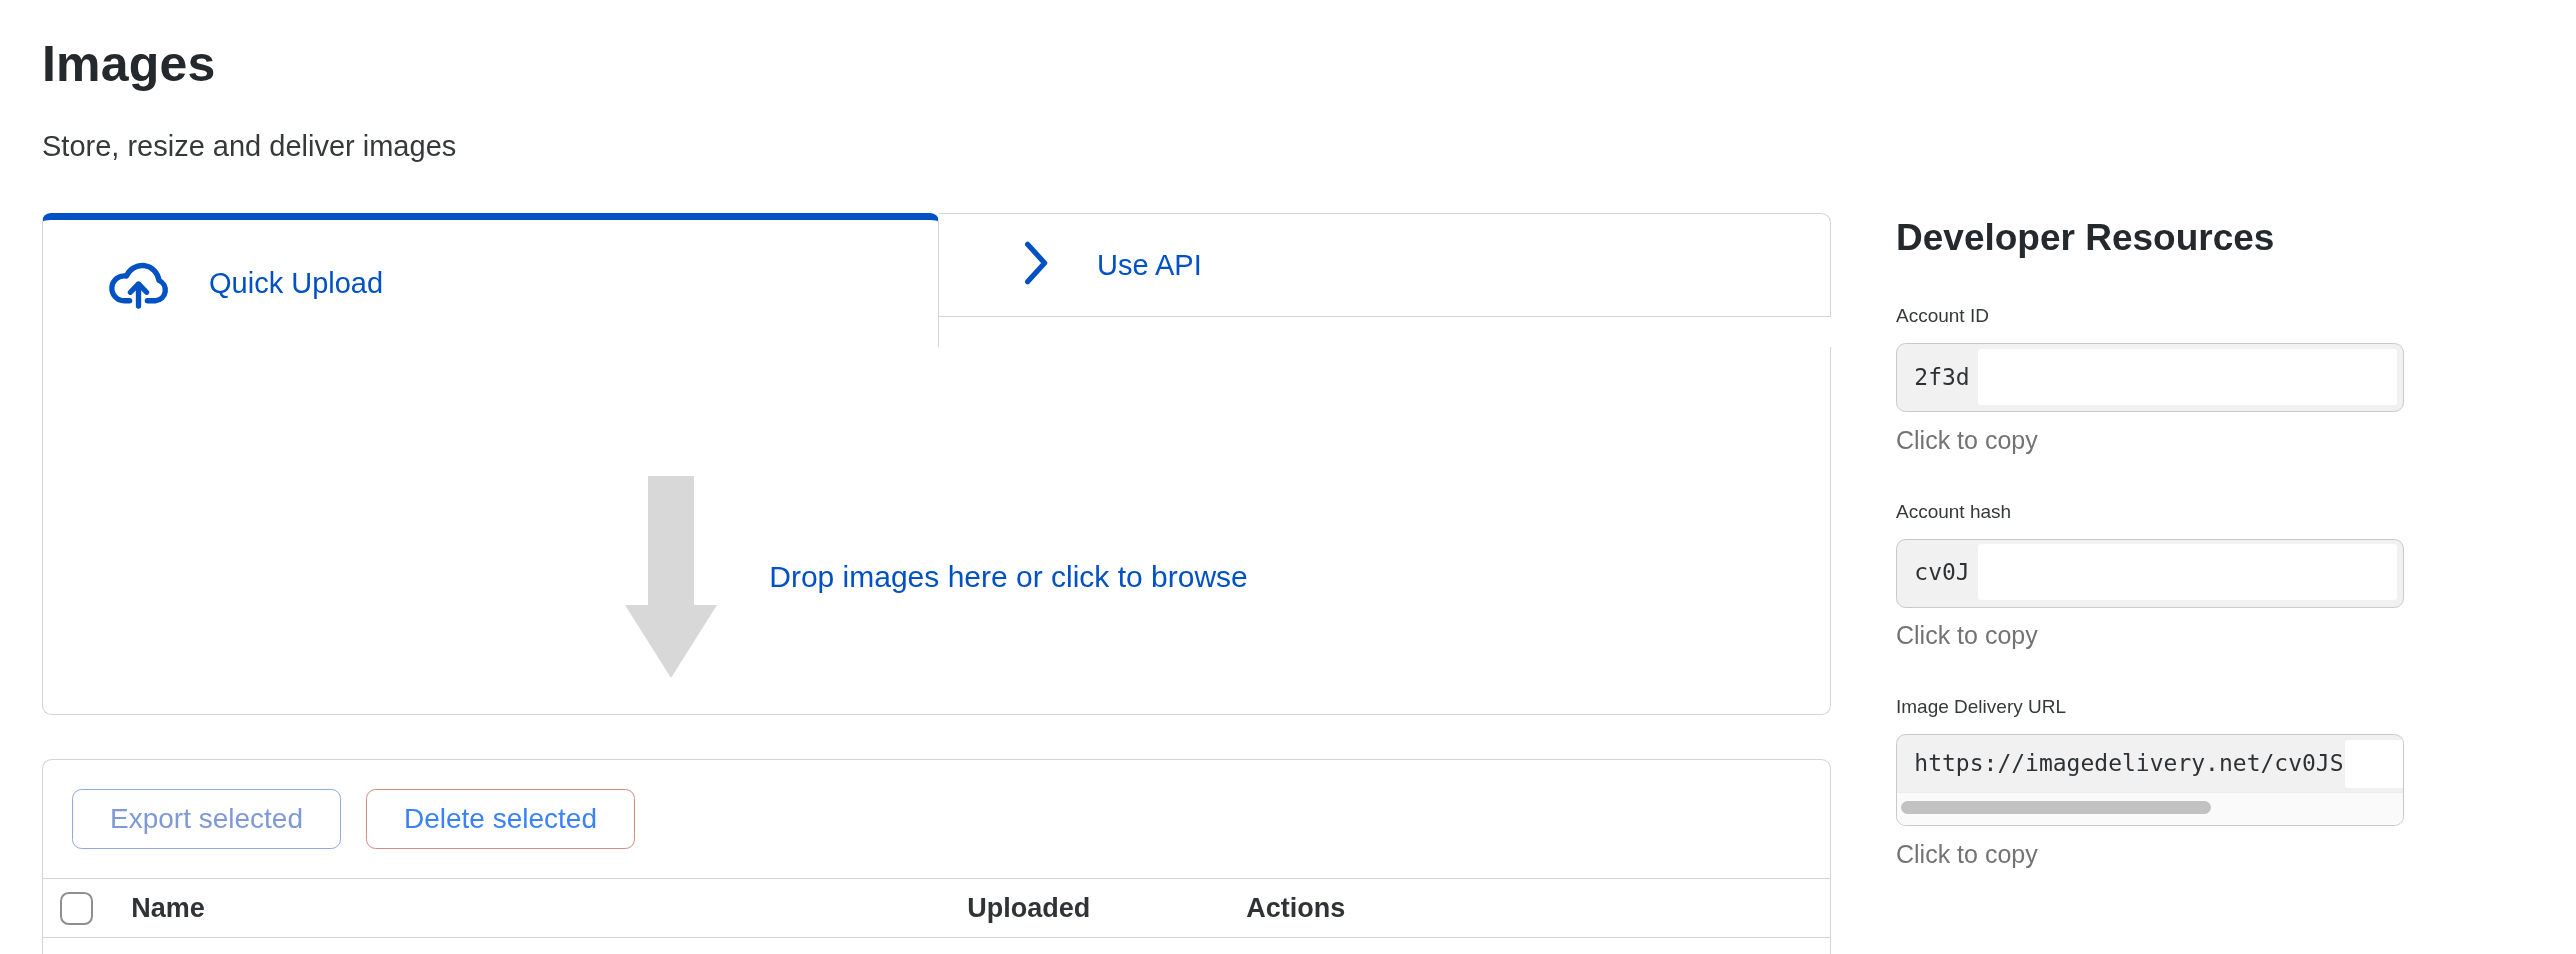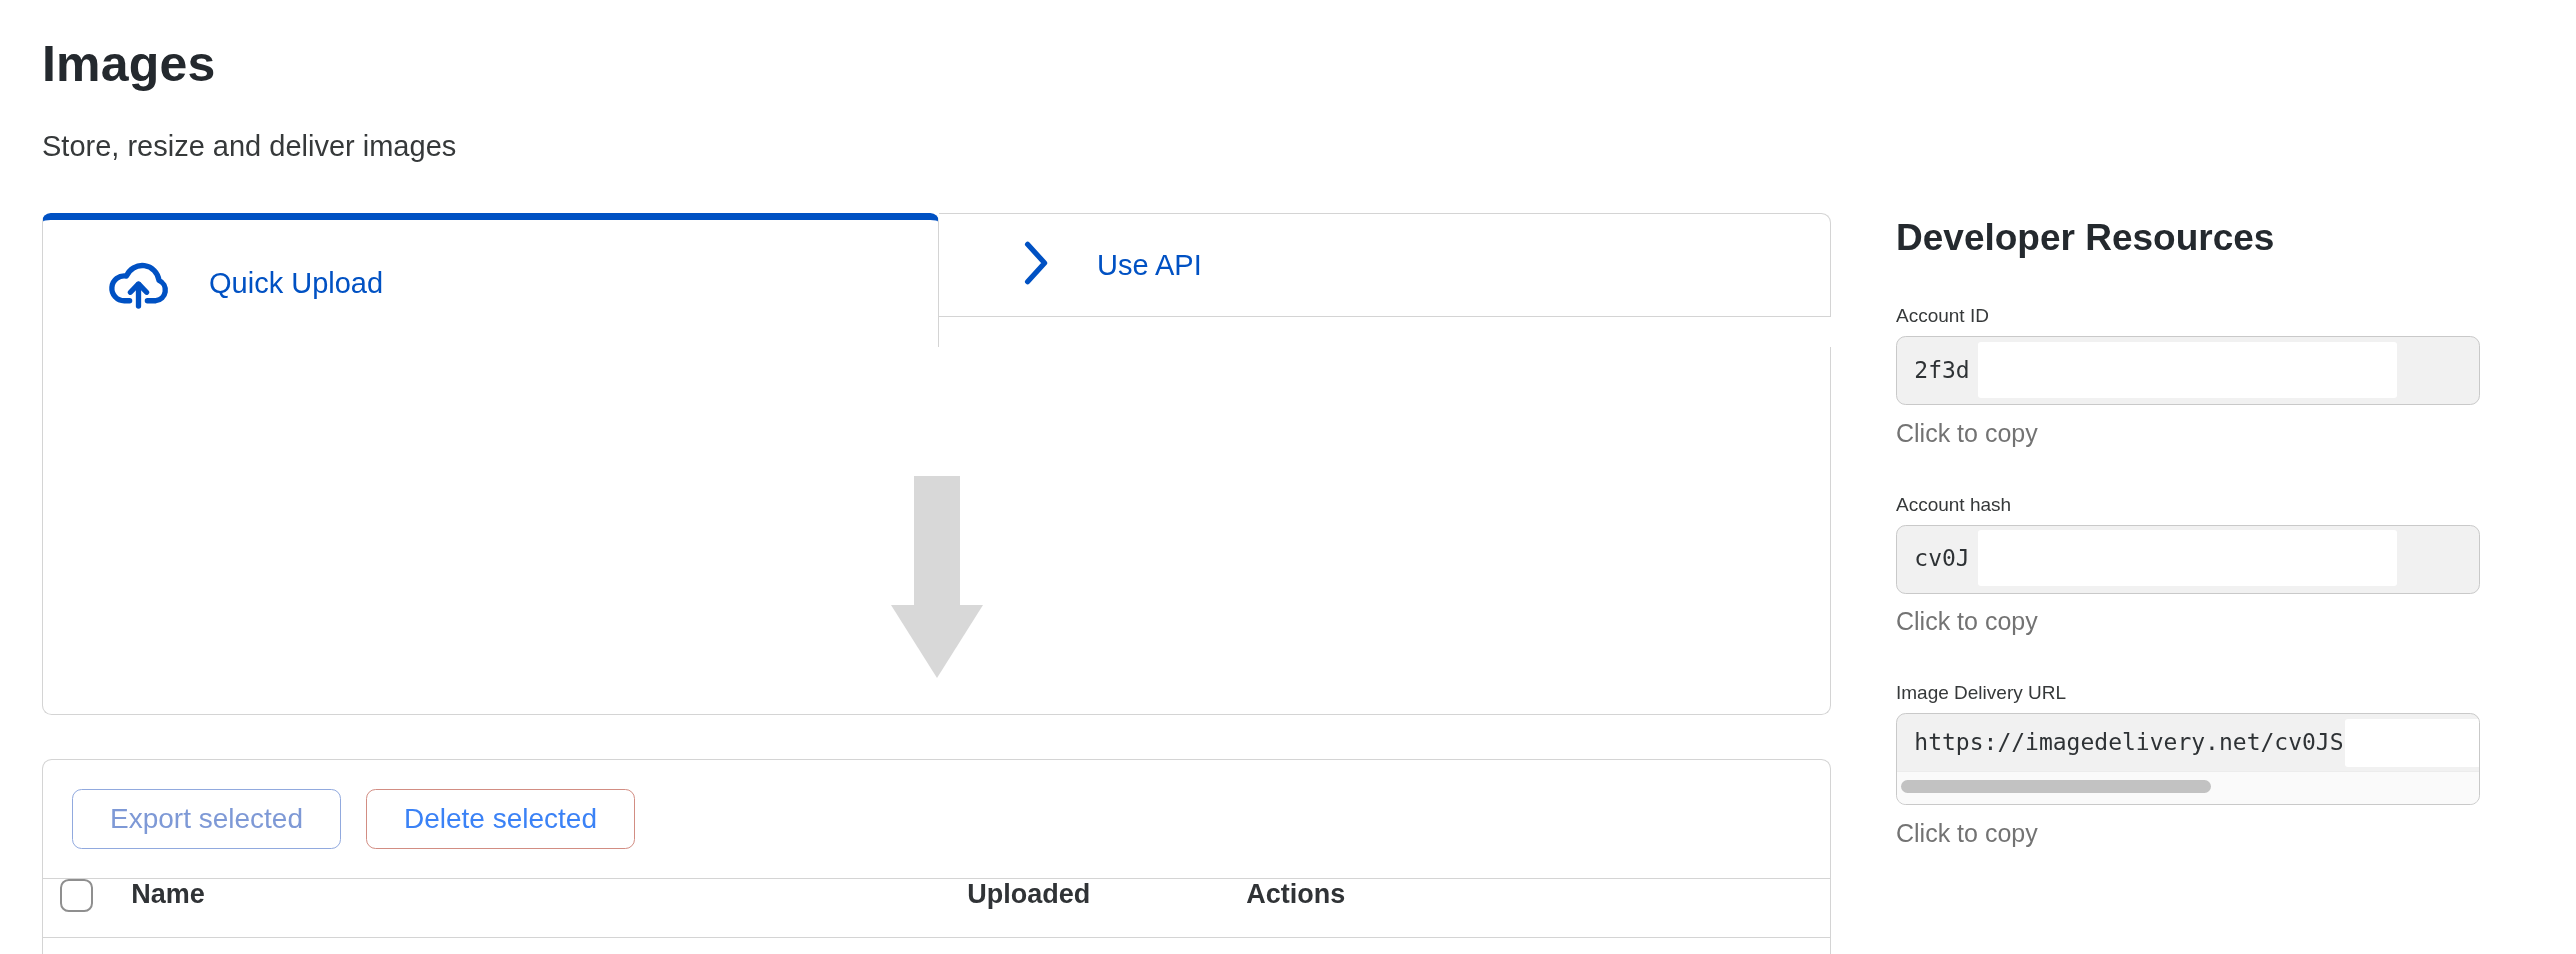--- a/index.html
+++ b/index.html
@@ -52,42 +52,42 @@
   .btnrow { display: flex; justify-content: flex-start; align-items: center; gap: 25px; padding: 29px 13.5px 29px 29px; }
   .btn {
     height: 60px; padding: 0 37px; background: #fff;
     font-family: "Liberation Sans", sans-serif; font-size: 28px; font-weight: 500;
     border-radius: 9.6px; display: flex; align-items: center; cursor: pointer;
   }
   .btn-export { border: 1.9px solid #91a9de; color: #7e99d6; }
   .btn-delete { border: 1.9px solid #d28d83; color: #3b82f6; }
 
   .header-row {
-    display: flex; align-items: flex-start; height: 60px;
+    display: flex; align-items: center; height: 60px;
     border-top: 1.9px solid #d4d4d4; border-bottom: 1.9px solid #d4d4d4;
     padding-left: 17.3px;
   }
   .checkbox {
     width: 33px; height: 33px; border: 2.9px solid #8f8f8f; border-radius: 8.7px;
     background: #fff; cursor: pointer; flex: 0 0 auto;
   }
   .col-check { width: 71px; display: flex; align-items: center; }
   .col-name { width: 836px; }
   .col-uploaded { width: 279px; }
   .col-actions { flex: 1; }
   .th { font-size: 27px; font-weight: 700; color: #303336; }
 
   
   .sidebar { position: absolute; left: 1896px; top: 217px; width: 628px; }
   .sidebar-title { font-size: 37px; font-weight: 700; color: #24292e; }
   .field { margin-top: 46px; }
   .field:first-of-type { margin-top: 44px; }
   .field-label { font-size: 19px; color: #36393a; }
   .copy-box {
-    position: relative; margin-top: 9px; width: 584px; height: 69px;
+    position: relative; margin-top: 16px; width: 508px; height: 69px;
     background: #f1f1f1; border: 1.9px solid #c9c9c9; border-radius: 9.6px;
     cursor: pointer; overflow: hidden;
   }
   .copy-box.tall { height: 92px; }
   .value-row { display: flex; align-items: center; height: 65px; padding: 0 17.3px; }
   .copy-box.tall .value-row { height: 56px; }
   .mono { font-family: "DejaVu Sans Mono", monospace; font-size: 23px; color: #2e3235; white-space: nowrap; }
   .redaction { position: absolute; top: 4.8px; height: 56px; background: #ffffff; border-radius: 2.9px; }
   .redact-short { left: 81px; width: 419px; }
   .redact-url { left: 448px; width: 150px; height: 48px; }
@@ -126,20 +126,21 @@
       <span class="tab-label">Use API</span>
     </div>
   </div>
 
   <div class="drop-pane">
     <div class="drop-row">
       <div class="dz-arrow">
         <div class="stem"></div>
         <div class="head"></div>
       </div>
+      <div class="drop-label">Drop images here or click to browse</div>
     </div>
   </div>
 
   <div class="table-panel">
     <div class="btnrow">
       <button class="btn btn-export">Export selected</button>
       <button class="btn btn-delete">Delete selected</button>
     </div>
     <div class="header-row">
       <div class="col-check">

